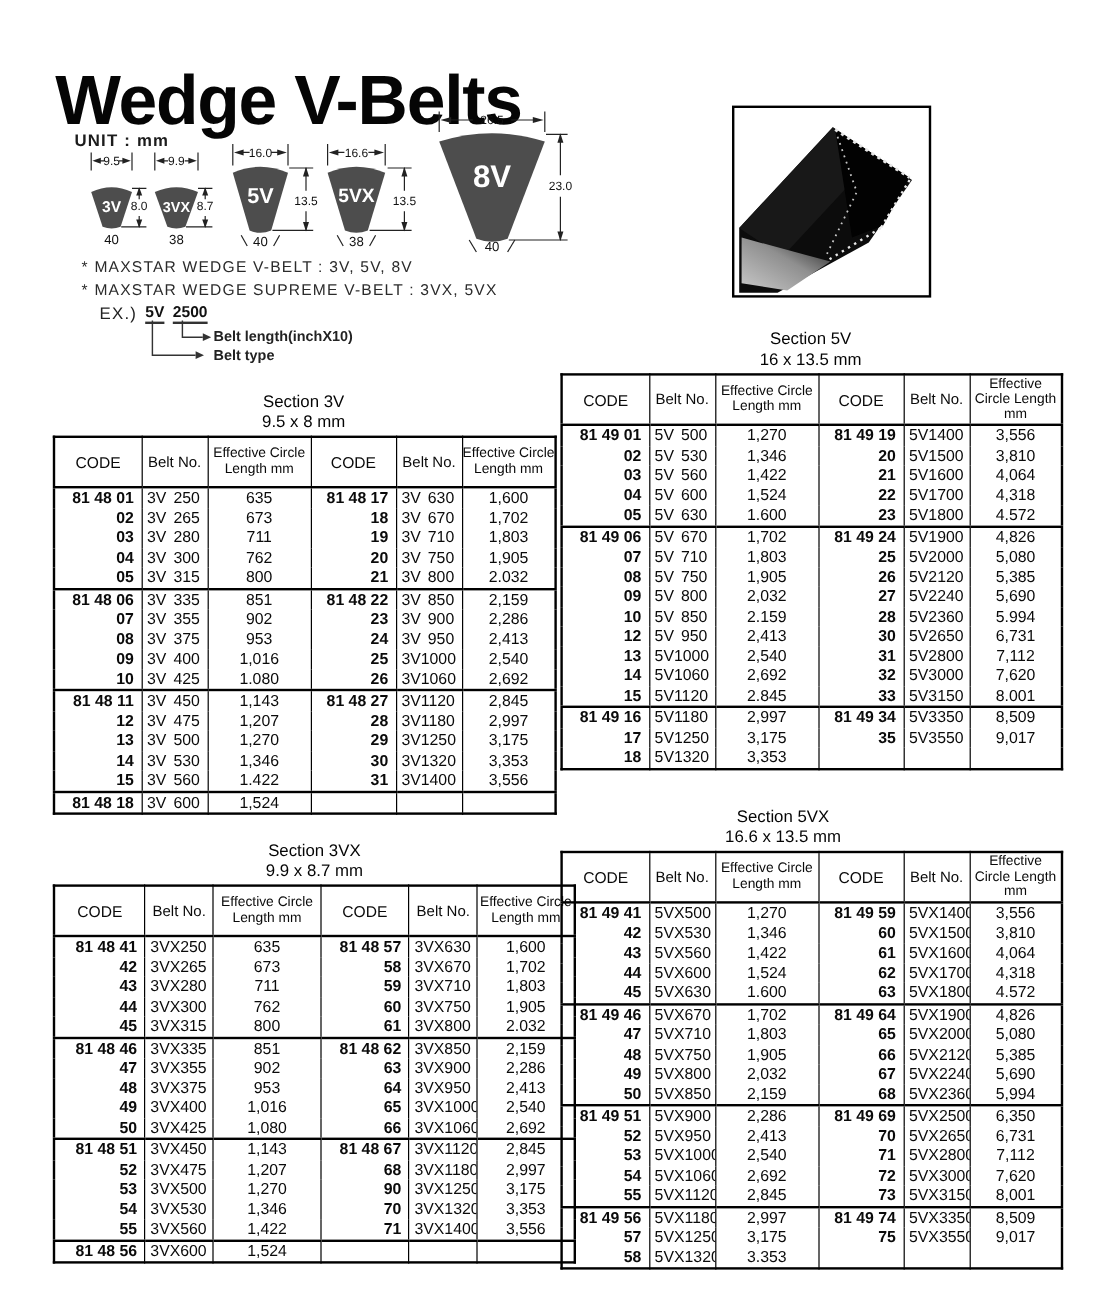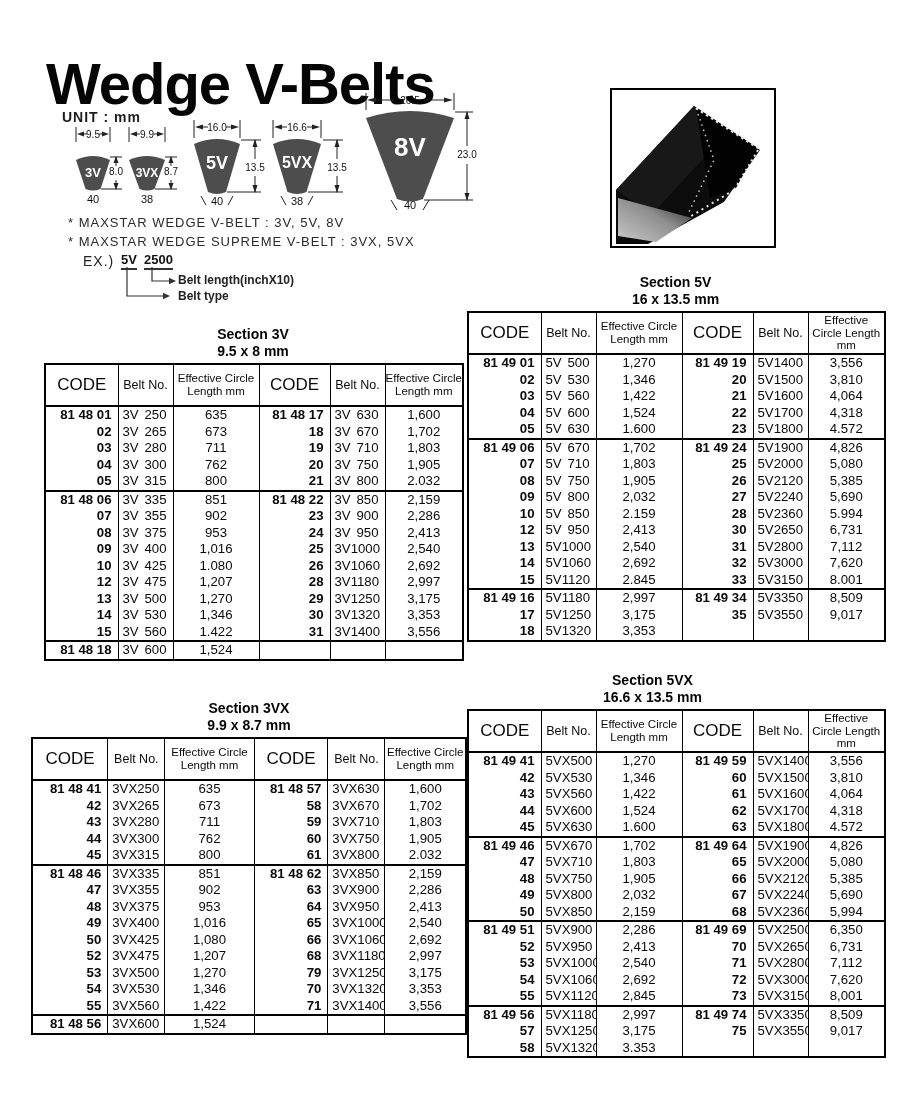--- a/index.html
+++ b/index.html
@@ -18,27 +18,27 @@
   #ex-len{left:144px;}
   .ex-cap{font-size:12px;font-weight:bold;color:#222;}
   #ex-cap-length{left:178px;top:273px;text-align:center;}
   #ex-cap-type{left:178px;top:289px;}
   
   #photo{left:610px;top:88px;width:162px;height:156px;border:2px solid #000;background:#fff;}
   
   .tbl{position:absolute;}
   #tbl-v3{left:44px;top:326px;width:418px;}
   #tbl-v5{left:467px;top:274px;width:417px;}
-  #tbl-v3x{left:31px;top:700px;width:436px;}
+  #tbl-v3x{left:44px;top:700px;width:436px;}
   #tbl-v5x{left:467px;top:672px;width:371px;}
-  .tbl-title{text-align:center;font-size:14px;font-weight:bold;line-height:17px;height:37px;color:#050505;}
+  .tbl-title{text-align:center;font-size:14px;font-weight:normal;line-height:17px;height:37px;color:#050505;}
   table{border-collapse:collapse;width:100%;border:2px solid #000;table-layout:fixed;}
   th,td{border-left:1px solid #000;padding:0;overflow:hidden;white-space:nowrap;}
   th:first-child,td:first-child{border-left:none;}
-  thead th{height:40px;border-bottom:2px solid #000;font-weight:normal;font-size:17px;text-align:center;vertical-align:middle;color:#0a0a0a;}
+  thead th{height:40px;border-bottom:2px solid #000;font-weight:normal;font-size:13px;text-align:center;vertical-align:middle;color:#0a0a0a;}
   thead th.small{font-size:11.5px;line-height:1.12;white-space:normal;}
   thead th.mid{font-size:12.5px;}
   tbody td{height:16.5px;font-size:13.2px;line-height:16.5px;color:#0a0a0a;}
   td.code{font-weight:bold;text-align:right;padding-right:6px;}
   td.len{text-align:center;}
   td.belt .bn{display:flex;justify-content:space-between;padding:0 6px 0 4px;}
   tr.group-start td{border-top:2px solid #000;}
   svg text{font-family:"Liberation Sans",sans-serif;}
 </style>
 </head>
@@ -738,20 +738,38 @@
           <td class="len">1.080</td>
           <td class="code">26</td>
           <td class="belt">
             <div class="bn">
               <span>3V</span>
               <span>1060</span>
             </div>
           </td>
           <td class="len">2,692</td>
         </tr>
+        <tr class="group-start">
+          <td class="code">81 48 11</td>
+          <td class="belt">
+            <div class="bn">
+              <span>3V</span>
+              <span>450</span>
+            </div>
+          </td>
+          <td class="len">1,143</td>
+          <td class="code">81 48 27</td>
+          <td class="belt">
+            <div class="bn">
+              <span>3V</span>
+              <span>1120</span>
+            </div>
+          </td>
+          <td class="len">2,845</td>
+        </tr>
         <tr>
           <td class="code">12</td>
           <td class="belt">
             <div class="bn">
               <span>3V</span>
               <span>475</span>
             </div>
           </td>
           <td class="len">1,207</td>
           <td class="code">28</td>
@@ -1380,20 +1398,38 @@
           <td class="len">1,080</td>
           <td class="code">66</td>
           <td class="belt">
             <div class="bn">
               <span>3VX</span>
               <span>1060</span>
             </div>
           </td>
           <td class="len">2,692</td>
         </tr>
+        <tr class="group-start">
+          <td class="code">81 48 51</td>
+          <td class="belt">
+            <div class="bn">
+              <span>3VX</span>
+              <span>450</span>
+            </div>
+          </td>
+          <td class="len">1,143</td>
+          <td class="code">81 48 67</td>
+          <td class="belt">
+            <div class="bn">
+              <span>3VX</span>
+              <span>1120</span>
+            </div>
+          </td>
+          <td class="len">2,845</td>
+        </tr>
         <tr>
           <td class="code">52</td>
           <td class="belt">
             <div class="bn">
               <span>3VX</span>
               <span>475</span>
             </div>
           </td>
           <td class="len">1,207</td>
           <td class="code">68</td>
@@ -1407,21 +1443,21 @@
         </tr>
         <tr>
           <td class="code">53</td>
           <td class="belt">
             <div class="bn">
               <span>3VX</span>
               <span>500</span>
             </div>
           </td>
           <td class="len">1,270</td>
-          <td class="code">79</td>
+          <td class="code">90</td>
           <td class="belt">
             <div class="bn">
               <span>3VX</span>
               <span>1250</span>
             </div>
           </td>
           <td class="len">3,175</td>
         </tr>
         <tr>
           <td class="code">54</td>

